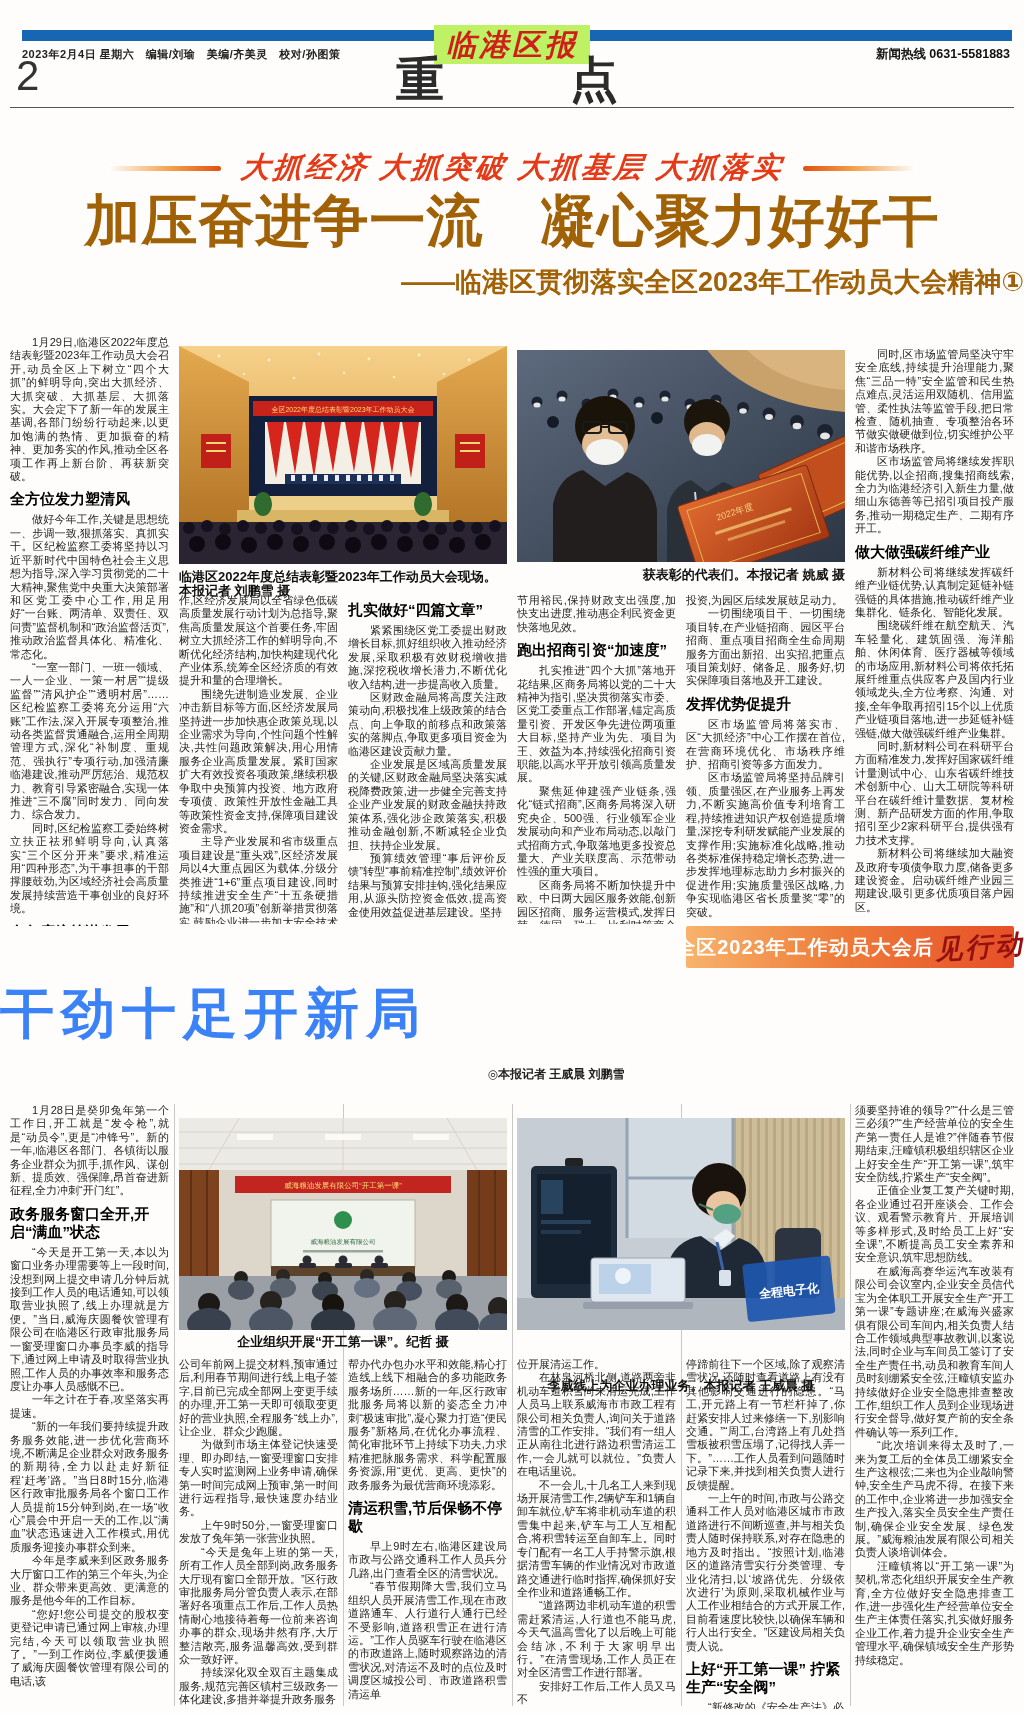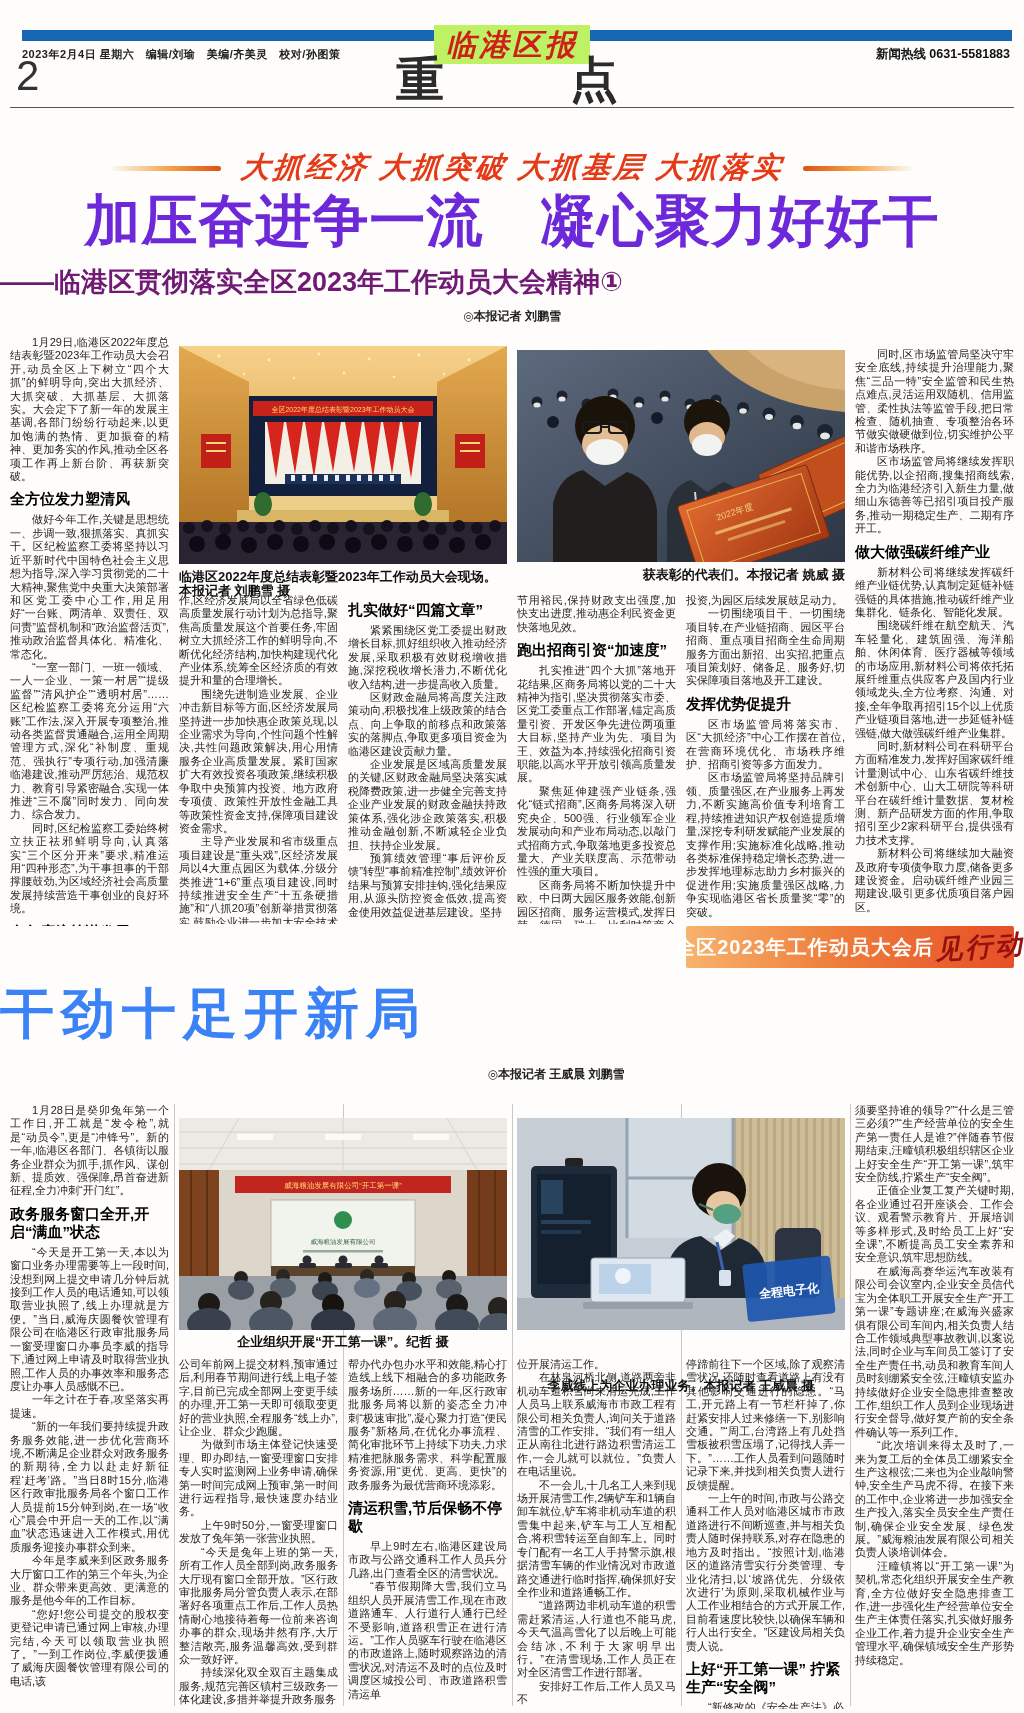--- a/index.html
+++ b/index.html
@@ -17,22 +17,22 @@
     letter-spacing:10px;color:#2b2b2b;}
   .head-rule{position:absolute;top:107px;left:10px;right:10px;height:1px;background:#555;}
   
   .slogan{position:absolute;top:148px;left:0;width:100%;display:flex;align-items:center;justify-content:center;gap:20px;}
   .slogan-text{font-size:29px;font-weight:900;font-style:italic;color:#e43a17;letter-spacing:3px;
     font-family:"Liberation Serif",serif;transform:skewX(-6deg);white-space:nowrap;}
   .dash{width:112px;height:5px;border-radius:3px;}
   .dash-left{background:linear-gradient(90deg,rgba(246,168,80,0),#f3a14a 55%,#df5110);}
   .dash-right{background:linear-gradient(270deg,rgba(246,168,80,0),#f3a14a 55%,#df5110);}
   .headline{position:absolute;top:184px;left:0;width:100%;text-align:center;font-size:56px;font-weight:900;
-    color:#6d28d9;font-family:"Liberation Serif",serif;letter-spacing:1px;white-space:nowrap;}
-  .subtitle{position:absolute;top:264px;left:0;width:100%;text-align:left;font-size:27px;font-weight:bold;color:#701a75;}
+    color:#a16207;font-family:"Liberation Serif",serif;letter-spacing:1px;white-space:nowrap;}
+  .subtitle{position:absolute;top:264px;left:0;width:100%;text-align:right;font-size:27px;font-weight:bold;color:#a16207;}
   .byline{position:absolute;left:0;width:100%;text-align:center;font-size:12px;font-weight:bold;color:#222;}
   .byline1{top:308px;}
   
   .col{position:absolute;width:159px;overflow:hidden;}
   .para{font-size:11px;line-height:13.4px;margin:0;text-indent:2em;text-align:justify;color:#1d1d1d;}
   .para.cont{text-indent:0;}
   .subhead{font-size:15px;line-height:18px;font-weight:900;margin:7px 0 5px;color:#000;text-align:left;}
   
   .photo{position:absolute;overflow:hidden;background:#999;}
   .photo svg{display:block;width:100%;height:100%;}
@@ -64,21 +64,20 @@
   <div class="section-title">重　　点</div>
   <div class="head-rule"></div>
 
   <div class="slogan">
     <div class="dash dash-left"></div>
     <div class="slogan-text">大抓经济 大抓突破 大抓基层 大抓落实</div>
     <div class="dash dash-right"></div>
   </div>
   <div class="headline">加压奋进争一流　凝心聚力好好干</div>
   <div class="subtitle">——临港区贯彻落实全区2023年工作动员大会精神①</div>
-  <div class="byline byline1">◎本报记者 刘鹏雪</div>
 
   <div class="photo" style="left:179px;top:346px;width:328px;height:218px;">
     <svg viewBox="0 0 328 218" preserveAspectRatio="none">
       <defs>
         <linearGradient id="paCeil" x1="0" y1="0" x2="0" y2="1">
           <stop offset="0" stop-color="#f6d18a"></stop>
             <stop offset="1" stop-color="#d28e33"></stop>
         </linearGradient>
         <linearGradient id="paWall" x1="0" y1="0" x2="0" y2="1">
           <stop offset="0" stop-color="#e3a94f"></stop>

